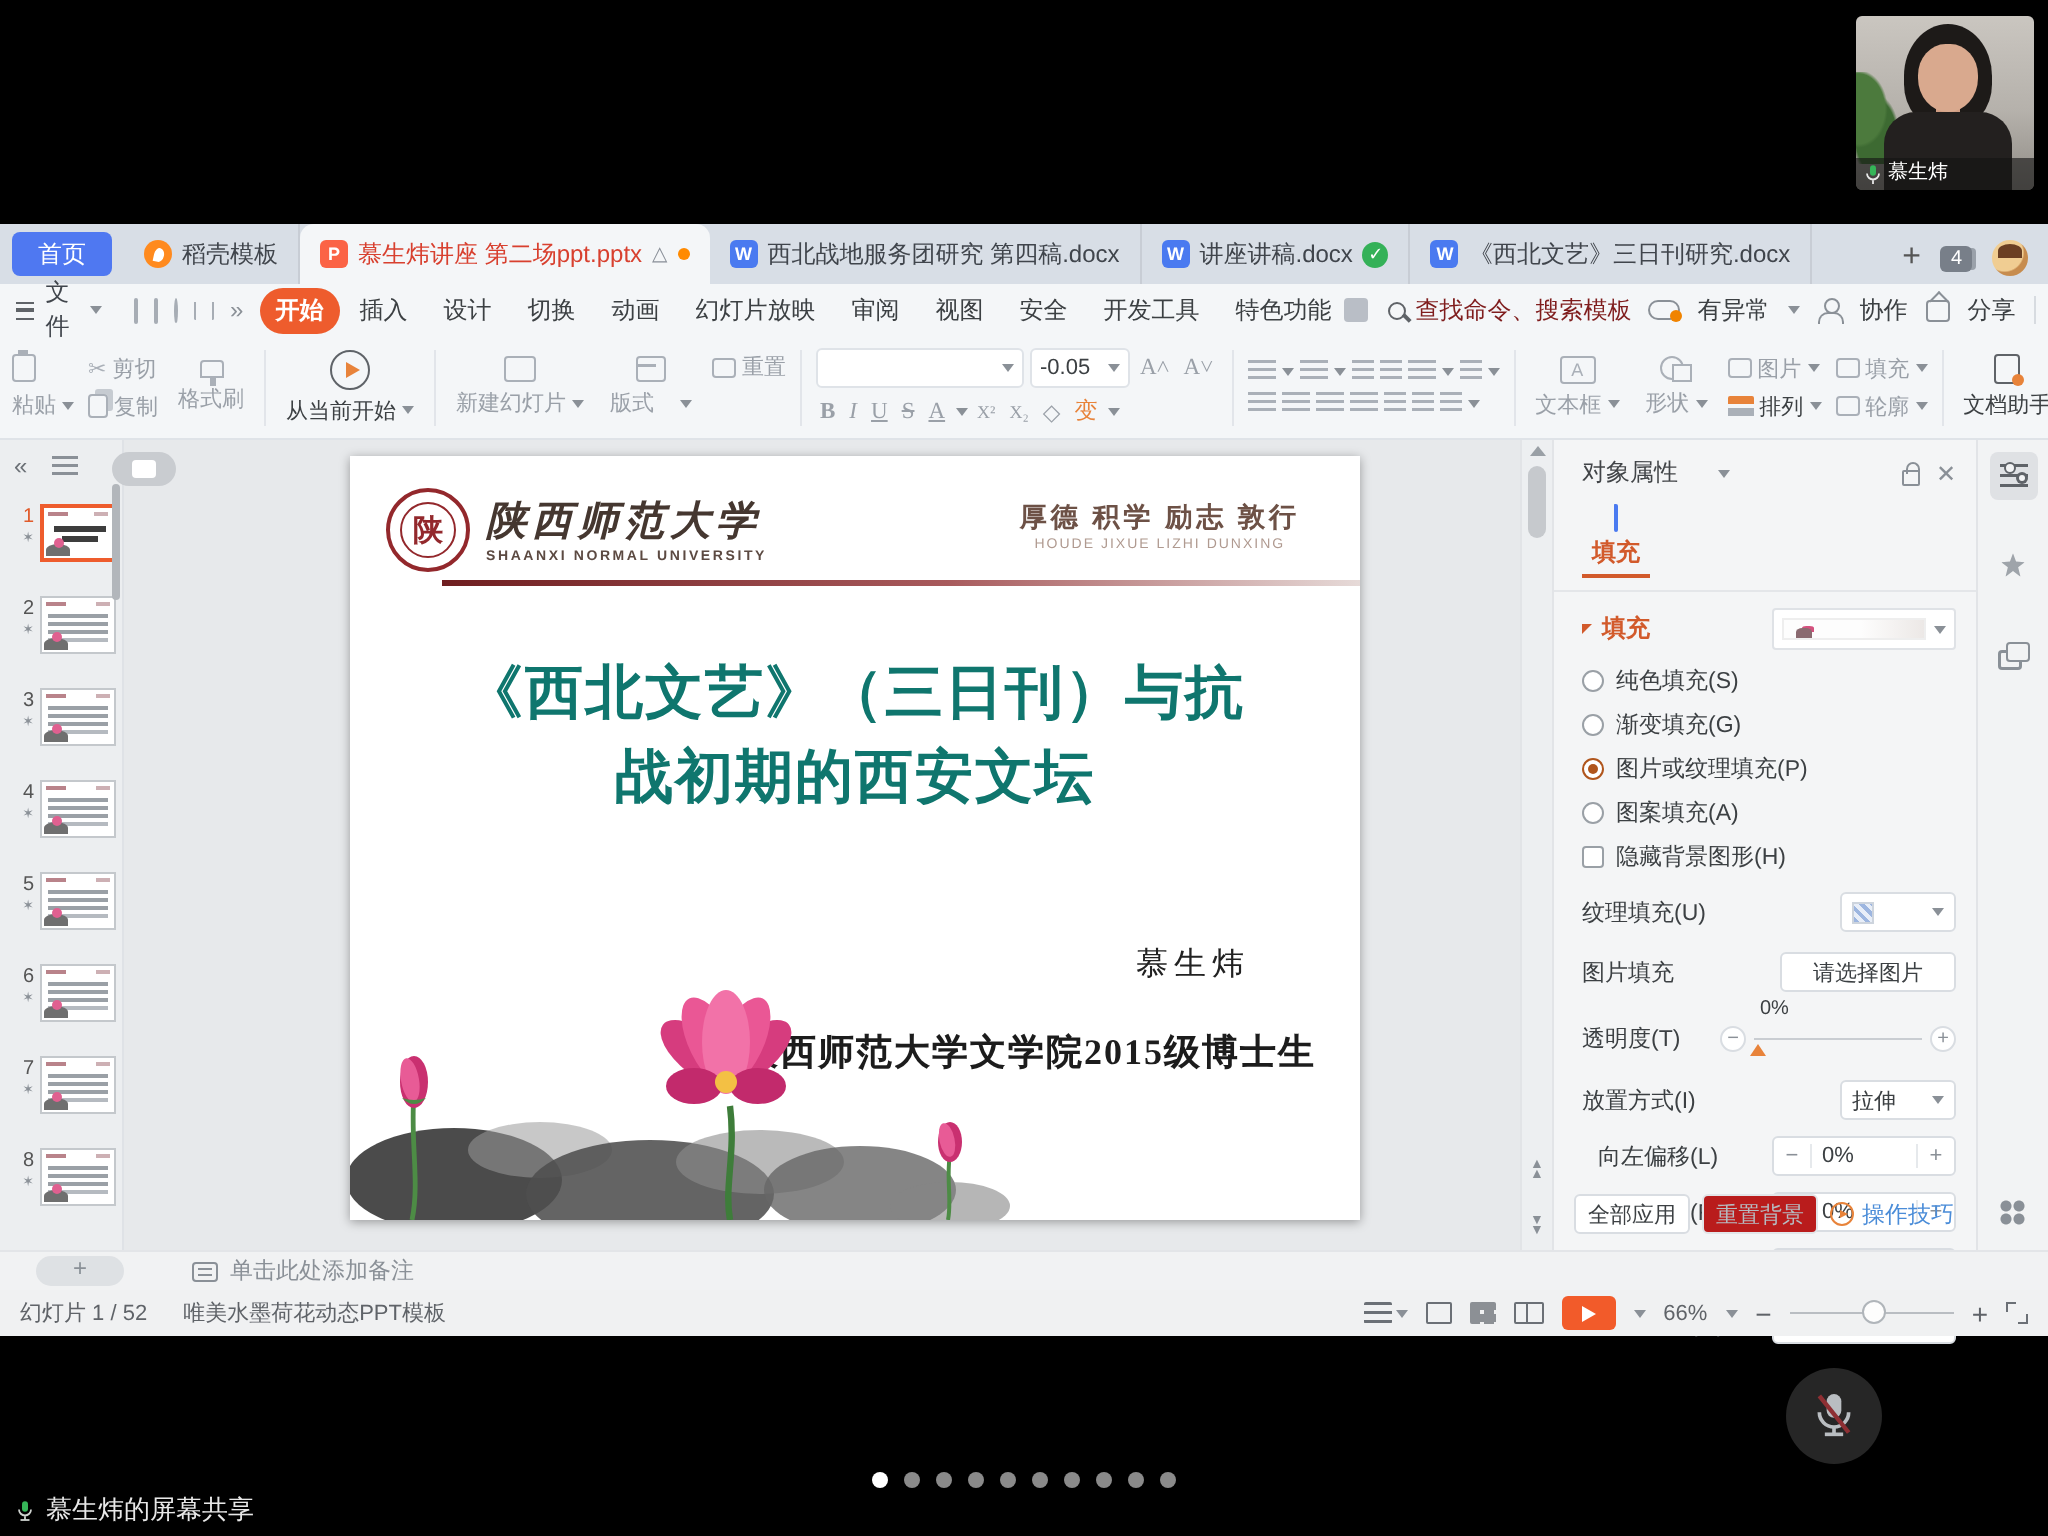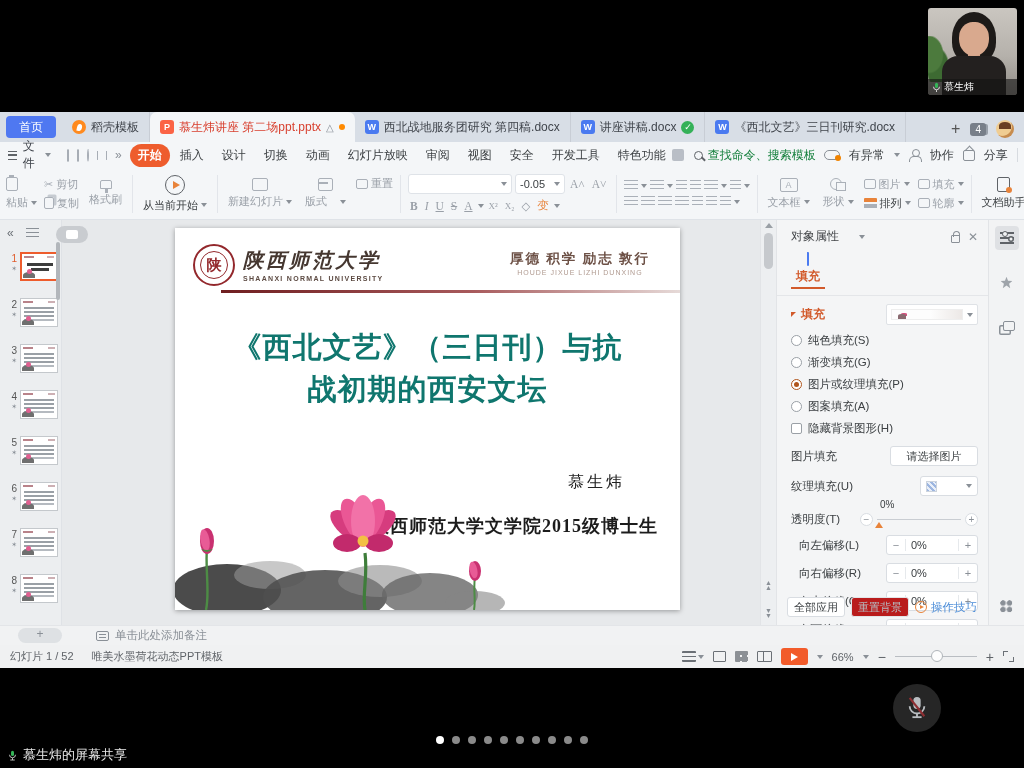--- a/index.html
+++ b/index.html
@@ -49,21 +49,21 @@
   .qa-sep { width:1px; height:14px; background:#d7dbe0; }
   .qicon { width:13px; height:13px; border:1.5px solid #a7adb5; border-radius:2px; }
   .qicon.round { border-radius:50%; border-bottom-color:transparent; }
   .qicon.undo { border:none; width:12px; height:9px; border-bottom:1.5px solid #a7adb5; border-left:1.5px solid #a7adb5; border-radius:0 0 0 6px; }
   .qicon.redo { border:none; width:12px; height:9px; border-bottom:1.5px solid #a7adb5; border-right:1.5px solid #a7adb5; border-radius:0 0 6px 0; }
   .more-tools { color:#8a9097; font-size:12px; }
   .menu-items { display:flex; align-items:center; gap:2px; }
   .menu-item { padding:3px 8px; font-size:12px; color:#3c4043; border-radius:12px; white-space:nowrap; }
   .menu-item.active { background:#ee5c2d; color:#fff; font-weight:bold; }
   .feat-box { width:12px; height:12px; background:#b9bec6; border-radius:2px; margin-left:-4px; }
-  .mb-search { display:flex; align-items:center; gap:5px; color:#15803d; margin-left:2px; white-space:nowrap; }
+  .mb-search { display:flex; align-items:center; gap:5px; color:#7f1d1d; margin-left:2px; white-space:nowrap; }
   .search-ico { width:9px; height:9px; border:1.5px solid #5f6368; border-radius:50%; position:relative; flex:0 0 auto; }
   .search-ico::after { content:""; position:absolute; width:5px; height:1.5px; background:#5f6368; transform:rotate(45deg); right:-4px; bottom:-1px; }
   .mb-right { margin-left:auto; display:flex; align-items:center; gap:9px; white-space:nowrap; color:#3c4043; }
   .cloud-ico { width:16px; height:10px; border:1.5px solid #8a9097; border-radius:7px; position:relative; }
   .cloud-ico::after { content:""; position:absolute; right:-2px; bottom:-2px; width:6px; height:6px; border-radius:50%; background:#f08300; }
   .person-ico { width:12px; height:12px; position:relative; }
   .person-ico::before { content:""; position:absolute; left:3px; top:0; width:6px; height:6px; border-radius:50%; border:1.5px solid #8a9097; }
   .person-ico::after { content:""; position:absolute; left:0; bottom:-1px; width:11px; height:5px; border-radius:5px 5px 0 0; border:1.5px solid #8a9097; border-bottom:none; }
   .share-ico { width:12px; height:11px; border:1.5px solid #8a9097; border-radius:2px; position:relative; }
   .share-ico::after { content:""; position:absolute; right:1px; top:-4px; width:6px; height:6px; border-top:1.5px solid #8a9097; border-right:1.5px solid #8a9097; transform:rotate(-45deg); }
@@ -681,40 +681,47 @@
             <div class="opt">
               <span class="radio"></span>
               <span>图案填充(A)</span>
             </div>
             <div class="opt">
               <span class="checkbox"></span>
               <span>隐藏背景图形(H)</span>
             </div>
           </div>
         <div class="prow">
-          <span class="lbl">图片填充</span>
-          <span class="ctl btn pick">请选择图片</span>
-        </div>
-        <div class="prow">
           <span class="lbl">纹理填充(U)</span>
           <span class="ctl dd" style="width:58px">
               <span class="tex-sq"></span>
               <span class="caret" style="margin-left:auto"></span>
             </span>
+        </div>
+        <div class="prow">
+          <span class="lbl">图片填充</span>
+          <span class="ctl btn pick">请选择图片</span>
         </div>
         <div class="prow" style="margin-top:16px">
           <span class="lbl">透明度(T)</span>
           <span class="ctl tslider">
             <span class="tsl-val">0%</span>
             <span class="tsl-btn">−</span>
             <span class="tsl-track">
                 <span class="tsl-mark" style="left:-2px;top:3px"></span>
               </span>
             <span class="tsl-btn">+</span>
           </span>
+        </div>
+        <div class="prow" style="margin-top:13px">
+          <span class="lbl">放置方式(I)</span>
+          <span class="ctl dd" style="width:58px">
+              <span>拉伸</span>
+              <span class="caret" style="margin-left:auto"></span>
+            </span>
         </div>
         <div class="offsets">
             <div class="prow">
               <span class="lbl">向左偏移(L)</span>
               <span class="ctl stepper">
                 <span class="m">−</span>
                 <span class="v">0%</span>
                 <span class="p">+</span>
               </span>
             </div>

